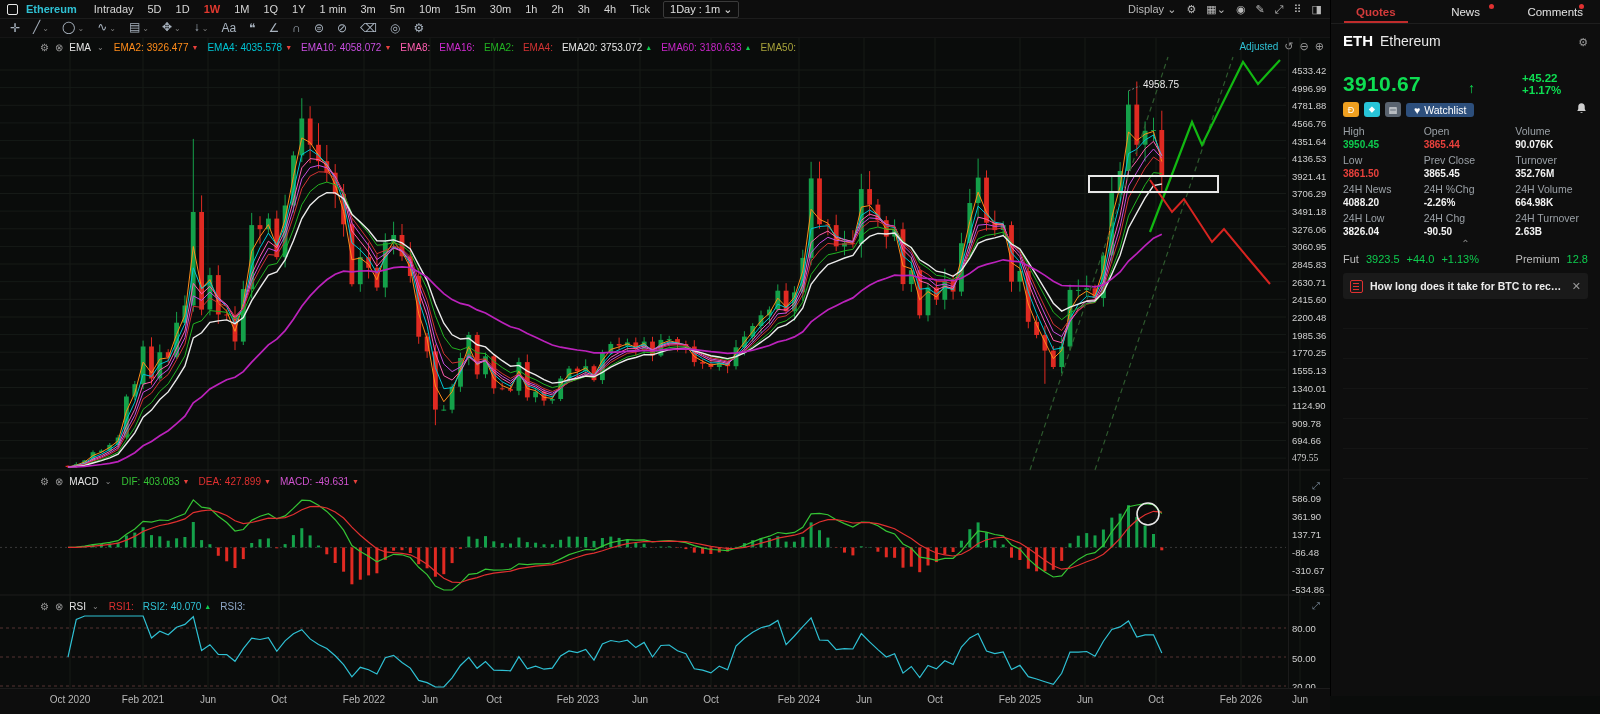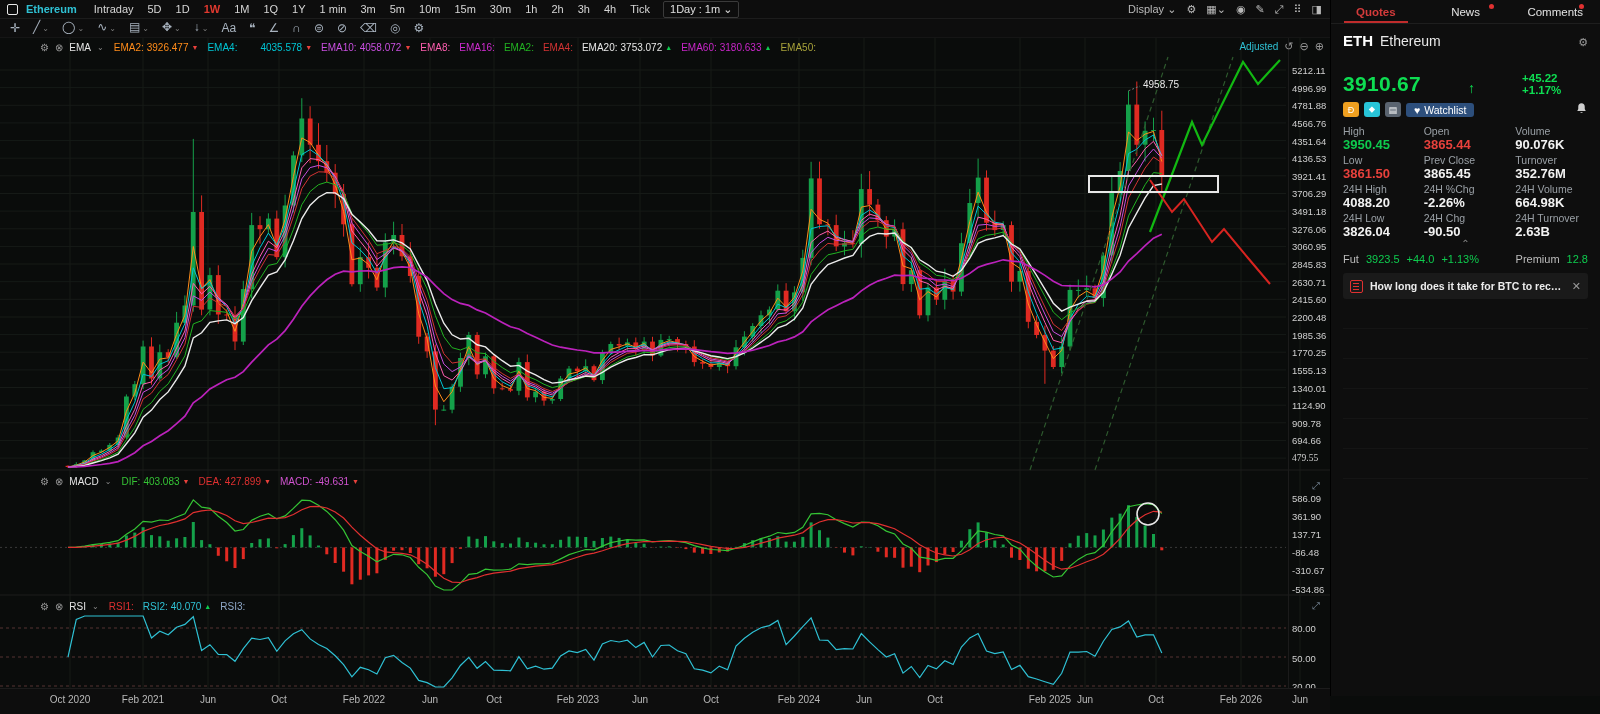--- a/index.html
+++ b/index.html
@@ -51,21 +51,21 @@
   .uparrow{color:#0edd52;font-size:14px;font-weight:bold;margin:0 3px;}
   .chg{color:#0edd52;font-size:11.5px;font-weight:bold;}
   .session{margin-left:auto;color:#b5b5b5;font-size:9.5px;}
   .badges{display:flex;align-items:center;gap:5px;margin-top:6px;}
   .bdg{width:16px;height:15px;border-radius:3px;display:flex;align-items:center;justify-content:center;font-size:9px;color:#fff;cursor:pointer;}
   .wl{background:#2d4f7c;border-radius:3px;color:#fff;font-size:10.5px;padding:1px 8px;display:flex;gap:4px;align-items:center;cursor:pointer;}
   .bell{margin-left:auto;color:#cfcfcf;cursor:pointer;}
   .stats{display:grid;grid-template-columns:1fr 1.15fr 1fr;column-gap:8px;row-gap:1px;margin-top:8px;}
   .cell{line-height:13px;margin-bottom:2px;}
   .cl{color:#9aa0a6;font-size:10.5px;}
-  .cv{color:#f2f2f2;font-size:13px;font-weight:bold;}
+  .cv{color:#f2f2f2;font-size:10px;font-weight:bold;}
   .collapse{color:#8a8a8a;text-align:center;font-size:10px;height:10px;line-height:8px;cursor:pointer;}
   .futrow{display:flex;align-items:center;gap:7px;margin-top:3px;font-size:11px;}
   .gtx{color:#0ecb4e;font-weight:normal;}
   .gray{color:#bdbdbd;}
   .banner{margin-top:8px;background:#1a1a1a;border-radius:3px;height:26px;display:flex;align-items:center;padding:0 7px;gap:7px;}
   .newsic{width:13px;height:13px;border:1.5px solid #e03131;border-radius:2px;position:relative;flex:none;}
   .newsic::before{content:"";position:absolute;left:2px;top:2px;width:6px;height:1.5px;background:#e03131;box-shadow:0 3px 0 #e03131,0 6px 0 #e03131;}
   .btext{color:#ececec;font-size:10.5px;font-weight:bold;white-space:nowrap;overflow:hidden;text-overflow:ellipsis;flex:1;}
   .bx{color:#9a9a9a;cursor:pointer;font-size:11px;}
   .rqhead{margin-top:14px;padding-top:10px;border-top:1px solid #1e1e1e;color:#e8e8e8;font-weight:bold;font-size:11.5px;}
@@ -139,21 +139,21 @@
       <span class="iname">EMA</span>
       <span class="ichev">⌄</span>
       <span id="ema-items" style="display:flex">
           <span class="chip">
             <span style="color: rgb(255, 140, 26);">EMA2:</span>
             <span style="color: rgb(255, 140, 26);">3926.477</span>
             <span class="arr" style="color: rgb(232, 65, 60);">▼</span>
           </span>
           <span class="chip">
             <span style="color: rgb(0, 197, 212);">EMA4:</span>
-            <span style="color: rgb(0, 197, 212); margin-left: 20px;">4035.578</span>
+            <span style="color: rgb(0, 197, 212);">4035.578</span>
             <span class="arr" style="color: rgb(232, 65, 60);">▼</span>
           </span>
           <span class="chip">
             <span style="color: rgb(201, 79, 224);">EMA10:</span>
             <span style="color: rgb(201, 79, 224);">4058.072</span>
             <span class="arr" style="color: rgb(232, 65, 60);">▼</span>
           </span>
           <span class="chip">
             <span style="color: rgb(255, 95, 176);">EMA8:</span>
           </span>
@@ -698,21 +698,21 @@
             <span style="color: rgb(47, 193, 212);">40.070</span>
             <span class="arr" style="color: rgb(14, 203, 78);">▲</span>
           </span>
           <span class="chip">
             <span style="color: rgb(143, 168, 200);">RSI3:</span>
           </span>
         </span>
     </div>
 
     <div class="paxis" id="paxis">
-        <span style="top: 27px;">5212.11</span>
+        <span style="top: 27px;">4533.42</span>
         <span style="top: 44.64px;">4996.99</span>
         <span style="top: 62.28px;">4781.88</span>
         <span style="top: 79.92px;">4566.76</span>
         <span style="top: 97.56px;">4351.64</span>
         <span style="top: 115.2px;">4136.53</span>
         <span style="top: 132.84px;">3921.41</span>
         <span style="top: 150.48px;">3706.29</span>
         <span style="top: 168.12px;">3491.18</span>
         <span style="top: 185.76px;">3276.06</span>
         <span style="top: 203.4px;">3060.95</span>
@@ -748,21 +748,21 @@
         <span style="left: 279px;">Oct</span>
         <span style="left: 364px;">Feb 2022</span>
         <span style="left: 430px;">Jun</span>
         <span style="left: 494px;">Oct</span>
         <span style="left: 578px;">Feb 2023</span>
         <span style="left: 640px;">Jun</span>
         <span style="left: 711px;">Oct</span>
         <span style="left: 799px;">Feb 2024</span>
         <span style="left: 864px;">Jun</span>
         <span style="left: 935px;">Oct</span>
-        <span style="left: 1020px; margin-left: 30px;">Feb 2025</span>
+        <span style="left: 1020px;">Feb 2025</span>
         <span style="left: 1085px;">Jun</span>
         <span style="left: 1156px;">Oct</span>
         <span style="left: 1241px;">Feb 2026</span>
         <span style="left: 1300px;">Jun</span>
       </div>
   </div>
 
   <div class="rpanel">
     <div class="rtabs" id="rtabs">
         <span class="rtab active">Quotes</span>
@@ -814,21 +814,21 @@
           </span>
           <span class="cell">
             <div class="cl">Prev Close</div>
             <div class="cv" style="color: rgb(242, 242, 242);">3865.45</div>
           </span>
           <span class="cell">
             <div class="cl">Turnover</div>
             <div class="cv" style="color: rgb(242, 242, 242);">352.76M</div>
           </span>
           <span class="cell">
-            <div class="cl">24H High</div>
+            <div class="cl">24H News</div>
             <div class="cv" style="color: rgb(242, 242, 242);">4088.20</div>
           </span>
           <span class="cell">
             <div class="cl">24H %Chg</div>
             <div class="cv" style="color: rgb(242, 242, 242);">-2.26%</div>
           </span>
           <span class="cell">
             <div class="cl">24H Volume</div>
             <div class="cv" style="color: rgb(242, 242, 242);">664.98K</div>
           </span>

